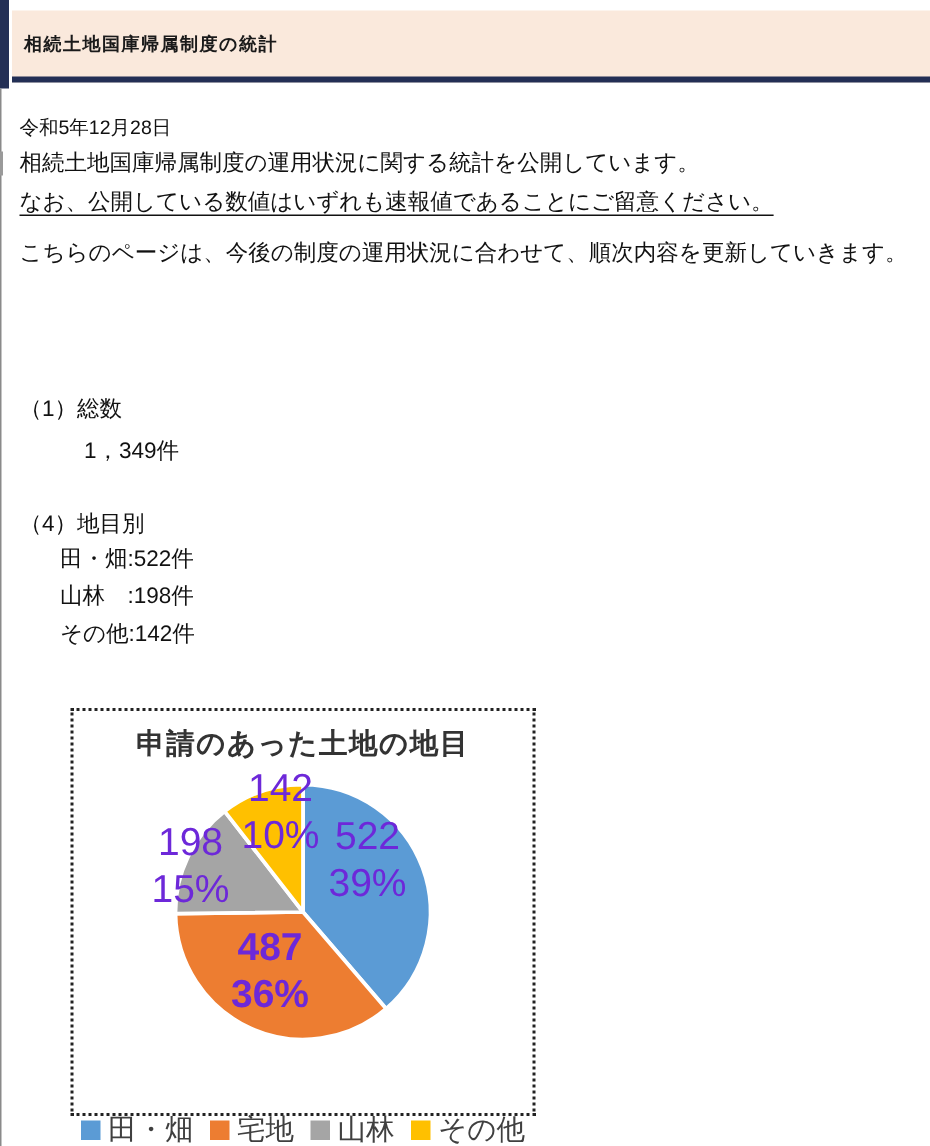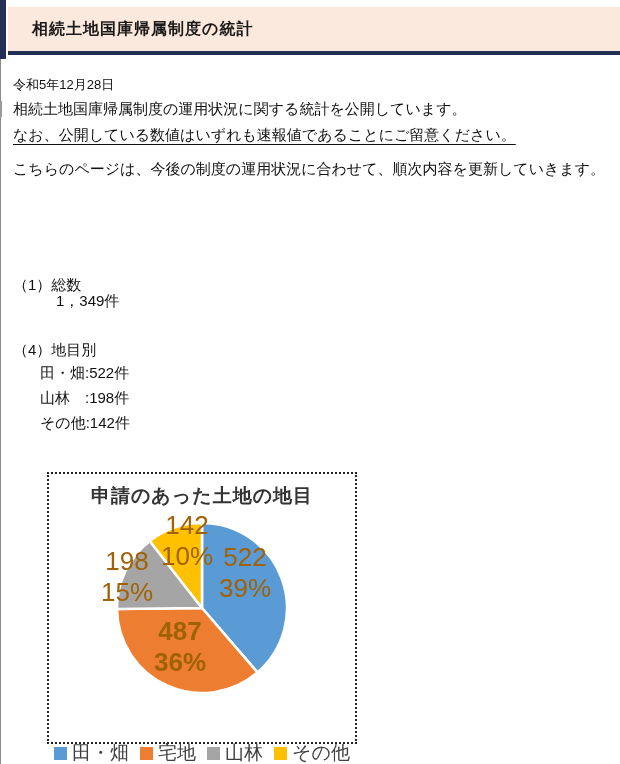--- a/index.html
+++ b/index.html
@@ -4,45 +4,45 @@
 <style>
   html,body{margin:0;padding:0;background:#fff;}
   #page{
     position:relative;width:620px;height:764px;background:#ffffff;overflow:hidden;
     font-family:"Liberation Sans","DejaVu Sans",sans-serif;color:#111;
   }
   
   .hdr-bar{position:absolute;left:0;top:0;width:6px;height:59px;background:#232f55;}
   .hdr{position:absolute;left:8px;top:7px;right:0;height:48px;background:#fae9dc;
        border-bottom:4px solid #232f55;box-sizing:border-box;}
-  .hdr h1{margin:0;padding-left:24px;line-height:44px;font-size:16px;font-weight:bold;
+  .hdr h1{margin:0;padding-left:8px;line-height:44px;font-size:12px;font-weight:bold;
           color:#1a1a1a;letter-spacing:1px;}
   .left-line{position:absolute;left:0;top:59px;width:1px;height:705px;background:#8a8a8a;}
   .left-notch{position:absolute;left:0;top:101px;width:2px;height:16px;background:#9a9a9a;}
   
   .txt{position:absolute;left:13px;font-size:15px;line-height:26px;color:#111;white-space:nowrap;}
   .date{top:72px;font-size:13px;}
   .p1{top:96px;}
   .p2{top:156px;}
   .sec-h{top:224px;text-decoration:underline;text-underline-offset:4px;}
   .underlined{text-decoration:underline;text-underline-offset:4px;}
-  .sub1-label{top:272px;}
+  .sub1-label{top:260px;}
   .sub1-value{top:288px;left:56px;}
   .sub2-label{top:337px;}
   .sub2-list{top:360px;left:40px;}
   .sub2-list div{line-height:25px;}
   
   .chart-box{position:absolute;left:47px;top:472px;width:310px;height:272px;
              border:2px dotted #222;box-sizing:border-box;background:#fff;}
   .chart-inner{position:relative;width:306px;height:268px;}
   .chart-title{position:absolute;top:9px;left:0;width:100%;text-align:center;
                font-size:19px;font-weight:bold;color:#333;letter-spacing:1px;}
   .pie-svg{position:absolute;left:0;top:0;}
   .pie-label{position:absolute;transform:translateX(-50%);text-align:center;
-             font-size:26px;line-height:31px;color:#a16207;white-space:nowrap;}
+             font-size:26px;line-height:31px;color:#6d28d9;white-space:nowrap;}
   .pl0{left:196px;top:68px;}
   .pl1{left:131px;top:142px;font-weight:bold;}
   .pl2{left:78px;top:72px;}
   .pl3{left:138px;top:36px;}
   .legend{position:absolute;left:0;top:226px;width:100%;display:flex;
           justify-content:center;align-items:center;gap:11px;margin-top:40px;}
   .legend-item{display:flex;align-items:center;gap:5px;font-size:19px;color:#404040;}
   .legend-swatch{width:13px;height:13px;display:inline-block;}
 </style>
 </head>

